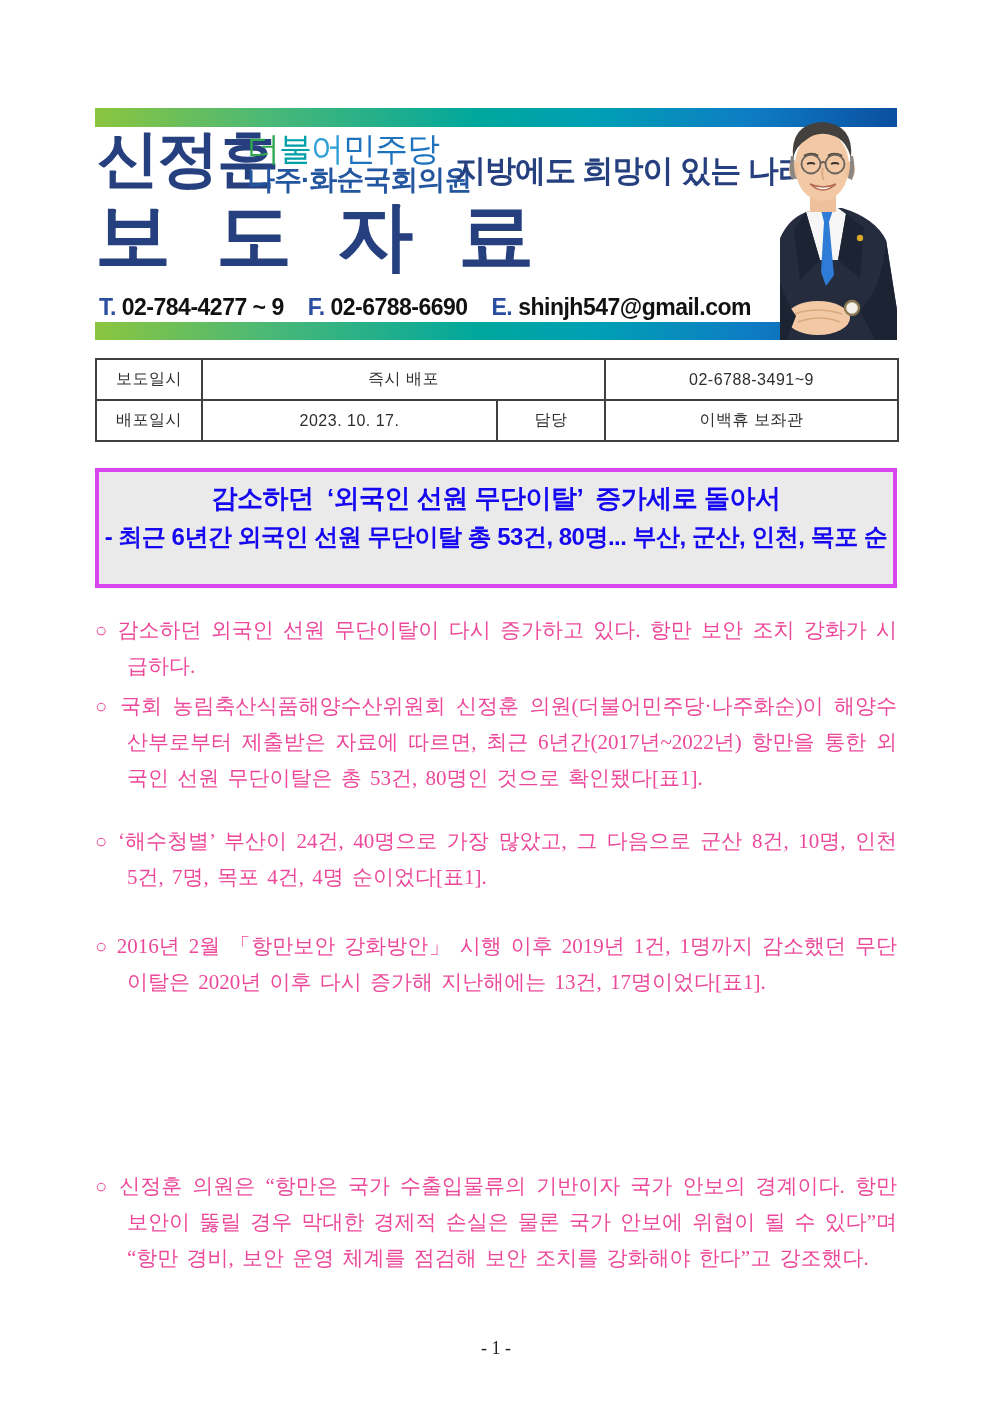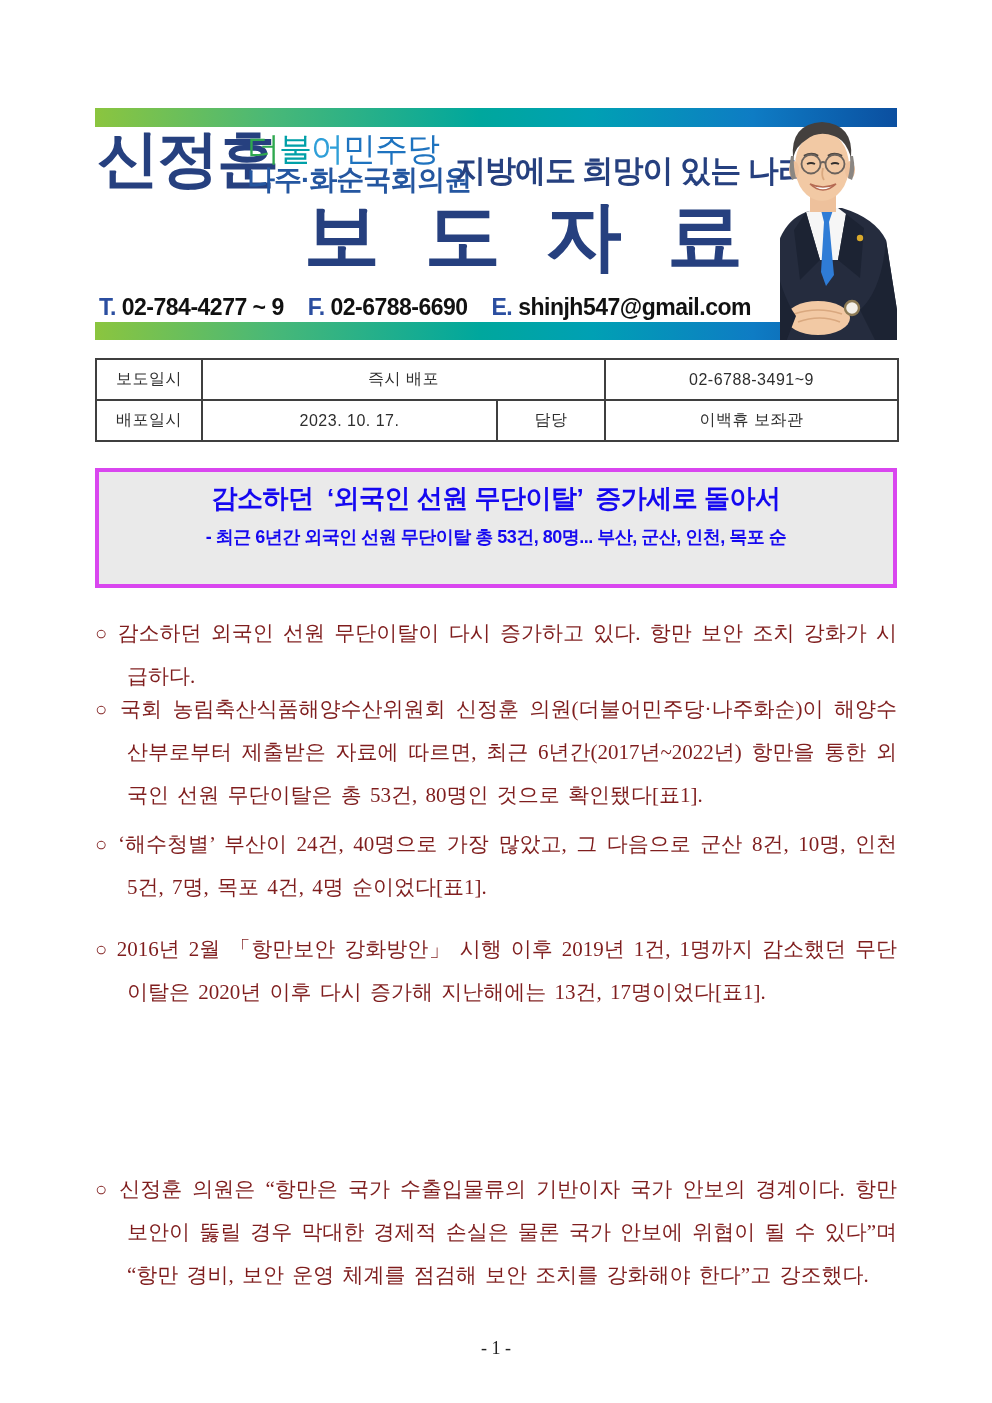--- a/index.html
+++ b/index.html
@@ -14,48 +14,48 @@
   .bar-top { top:0; height:19px; }
   .bar-bottom { top:214px; height:18px; }
 
   .brand-name { position:absolute; left:2px; top:20px; font-size:62px; font-weight:900;
                 color:var(--navy); letter-spacing:-2px; line-height:1; }
   .party-block { position:absolute; left:152px; top:24px; line-height:1.02; white-space:nowrap; }
   .party-line1 { font-size:33px; font-weight:400; letter-spacing:-1px; }
   .party-line2 { font-size:28px; font-weight:900; color:var(--district-blue); letter-spacing:-1px; }
   .slogan { position:absolute; left:360px; top:42px; font-size:31px; font-weight:900;
             color:var(--navy); white-space:nowrap; letter-spacing:-1px; }
-  .doc-type { position:absolute; left:0; top:86px; width:660px; text-align:right;
+  .doc-type { position:absolute; left:0; top:86px; width:660px; text-align:left;
               font-size:76px; font-weight:900; color:var(--navy); letter-spacing:12px; line-height:1.1; white-space:pre; }
   .contact { position:absolute; left:4px; top:186px; font-size:23px; font-weight:700;
              color:var(--text); white-space:nowrap; letter-spacing:-0.5px; }
   .contact .lbl { color:var(--contact-label-blue); }
   .contact .gap { display:inline-block; width:18px; }
 
   .photo { position:absolute; right:0; top:2px; width:117px; height:230px; z-index:3; }
 
   
   .info-table { position:absolute; left:95px; top:358px; width:802px;
                 border-collapse:collapse; table-layout:fixed; }
   .info-table td { border:2px solid var(--table-border); height:41px; text-align:center;
                    vertical-align:middle; font-size:16px; color:#2e2e2e; letter-spacing:0.5px; }
 
   
   .headline-box { position:absolute; left:95px; top:468px; width:802px; height:120px;
                   background:var(--box-bg); border:4px solid #d946ef; text-align:center;
                   padding-top:9px; }
   .headline-title { font-size:26px; font-weight:900; color:var(--headline-blue);
                     white-space:pre-wrap; letter-spacing:-0.5px; }
-  .headline-sub { font-size:18px; font-weight:600; color:var(--headline-blue);
+  .headline-sub { font-size:24px; font-weight:600; color:var(--headline-blue);
                   line-height:30px; margin-top:6px; letter-spacing:-0.5px; }
   .headline-sub + .headline-sub { margin-top:0; }
 
   
   .para { position:absolute; left:95px; width:802px; font-family:"Liberation Serif","DejaVu Serif",serif;
-          font-size:21px; color:#7f1d1d; line-height:43px; text-align:justify;
+          font-size:21px; color:#ec4899; line-height:36px; text-align:justify;
           padding-left:32px; text-indent:-32px; word-spacing:3px; }
   .para .bullet { font-size:20px; }
   .p0 { top:612px; } .p1 { top:688px; } .p2 { top:823px; }
   .p3 { top:928px; } .p4 { top:1033px; } .p5 { top:1168px; }
 
   .footer { position:absolute; left:0; top:1338px; width:992px; text-align:center;
             font-family:"Liberation Serif","DejaVu Serif",serif; font-size:18px; color:#222; }
 </style>
 </head>
 <body>

